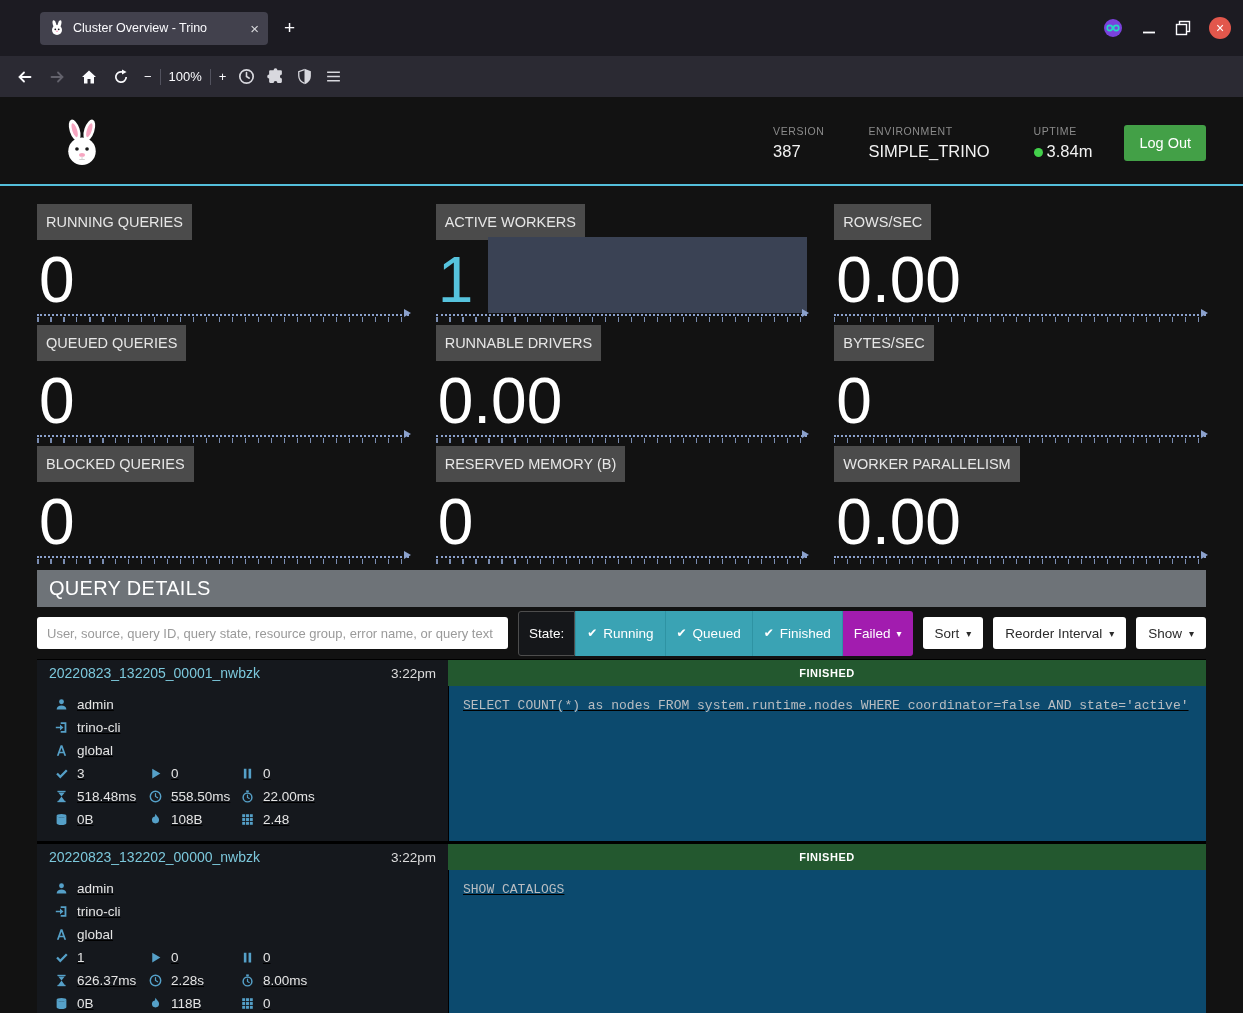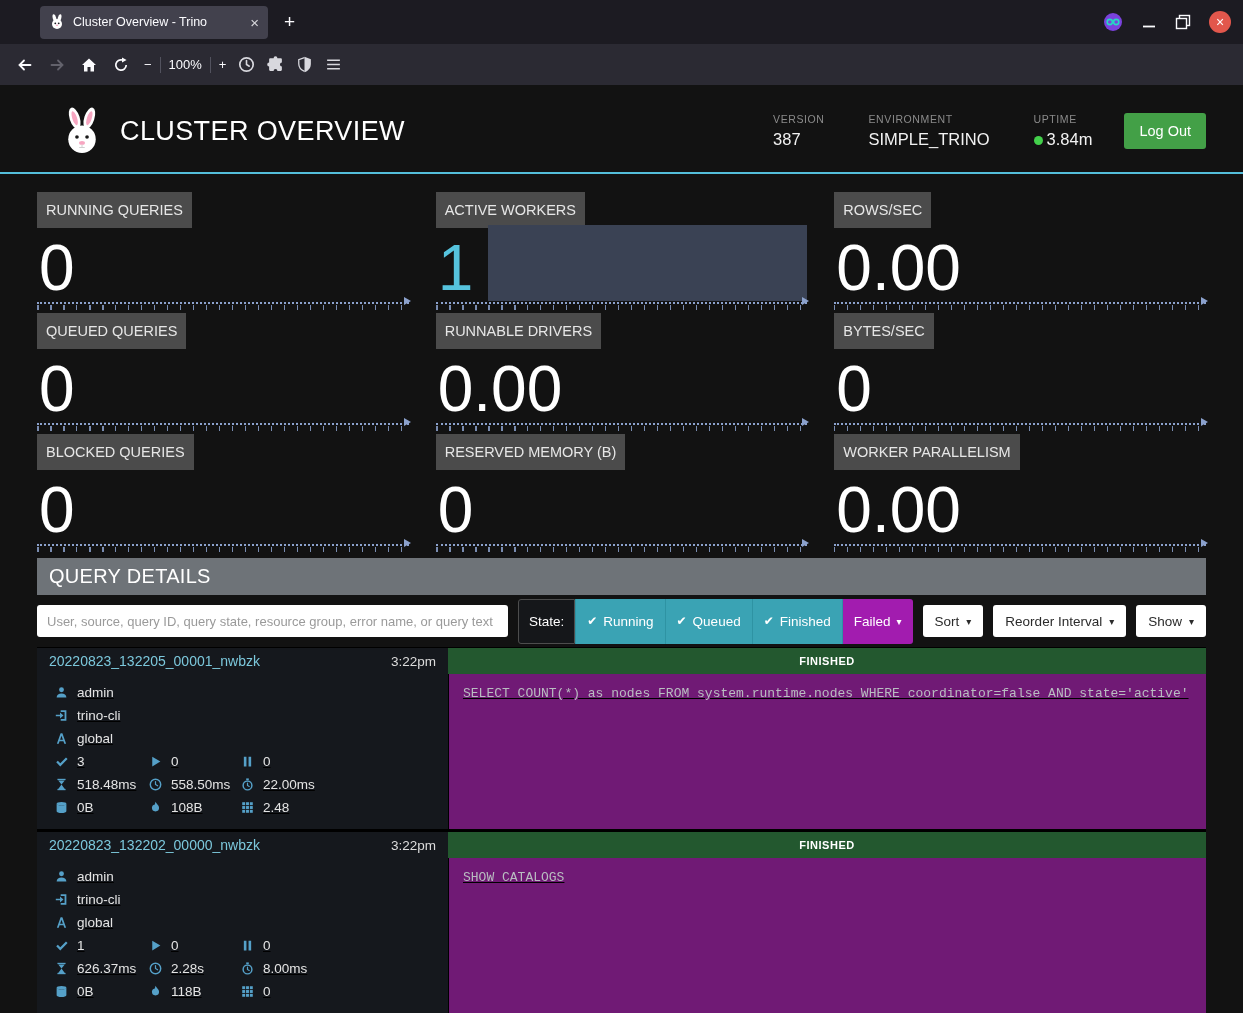--- a/index.html
+++ b/index.html
@@ -1,21 +1,21 @@
 <!DOCTYPE html>
 <html><head>
 <meta charset="utf-8">
 <style>
   * { box-sizing: border-box; margin: 0; padding: 0; }
   html,body { width:1243px; height:1013px; overflow:hidden; }
   body { font-family:"Liberation Sans","DejaVu Sans",sans-serif; background:#121212; }
   svg { display:block; }
 
   
-  .tabbar { height:44px; background:#1c1b22; display:flex; align-items:center; padding-left:40px; }
+  .tabbar { height:56px; background:#1c1b22; display:flex; align-items:center; padding-left:40px; }
   .tab { height:33px; width:228px; background:#42414d; border-radius:4px; display:flex; align-items:center; padding:0 9px; color:#fbfbfe; font-size:12.5px; gap:8px; }
   .tab-title { flex:1; white-space:nowrap; overflow:hidden; text-overflow:ellipsis; }
   .tab-close { font-size:15px; color:#d7d7db; cursor:default; }
   .newtab { color:#fbfbfe; font-size:19px; margin-left:16px; }
   .win-controls { margin-left:auto; display:flex; align-items:center; gap:18px; padding-right:12px; color:#fbfbfe; }
   .win-ic { width:16px; height:16px; color:#fbfbfe; }
   .close-circle { width:22px; height:22px; border-radius:50%; background:#e2574c; color:#fff; display:flex; align-items:center; justify-content:center; font-size:14px; line-height:1; }
 
   .navbar { height:41px; background:#2b2a33; display:flex; align-items:center; padding:0 10px; gap:2px; }
   .nav-btn { width:30px; height:30px; display:flex; align-items:center; justify-content:center; color:#fbfbfe; border-radius:4px; }
@@ -68,21 +68,21 @@
 
   
   .qcard { margin:0 37px; }
   .qhead { display:flex; height:27px; background:#15181d; border-top:1px solid #000; }
   .qhead-left { width:411px; display:flex; align-items:center; padding:0 12px; }
   .qid { color:#7cc8dc; font-size:14px; text-decoration:none; }
   .qtime { margin-left:auto; color:#dcdcdc; font-size:13.5px; }
   .qstatus { flex:1; background:#23582f; color:#fff; display:flex; align-items:center; justify-content:center; font-size:11px; font-weight:bold; letter-spacing:.5px; }
   .qbody { display:flex; border-bottom:2px solid #000;text-decoration:underline; }
   .qleft { width:411px; background:#15181d; padding:7px 0 10px 18px; }
-  .qright { flex:1; background:#701a75; border-left:1px solid #000; padding:11px 14px; font-family:"Liberation Mono","DejaVu Sans Mono",monospace; font-size:13px; color:#b9bdc1; line-height:1.35; }
+  .qright { flex:1; background:#0c4a6e; border-left:1px solid #000; padding:11px 14px; font-family:"Liberation Mono","DejaVu Sans Mono",monospace; font-size:13px; color:#b9bdc1; line-height:1.35; }
   .qrow { display:flex; align-items:center; height:23px; color:#e4e4e4; font-size:13.5px; gap:9px; }
   .qgrid { display:grid; grid-template-columns:94px 92px auto; height:23px; align-items:center; }
   .qcell { display:flex; gap:9px; align-items:center; color:#e4e4e4; font-size:13.5px; }
   .ic { width:13px; height:13px; color:#55a0c8; flex:0 0 auto; }
 </style>
 </head>
 <body>
 
 <div class="tabbar">
   <div class="tab">
@@ -186,21 +186,20 @@
         <ellipse cx="32" cy="13" rx="5.5" ry="12" fill="#fff" transform="rotate(18 32 13)"></ellipse>
         <ellipse cx="16" cy="13" rx="2.6" ry="8" fill="#f7a6c1" transform="rotate(-18 16 13)"></ellipse>
         <ellipse cx="32" cy="13" rx="2.6" ry="8" fill="#f7a6c1" transform="rotate(18 32 13)"></ellipse>
         <circle cx="24" cy="36" r="15" fill="#fff"></circle>
         <circle cx="18.5" cy="33.5" r="2" fill="#1a1a1a"></circle>
         <circle cx="29.5" cy="33.5" r="2" fill="#1a1a1a"></circle>
         <ellipse cx="24" cy="40" rx="3.2" ry="2.1" fill="#f7a6c1"></ellipse>
         <path d="M24 42v3M21 45h6" stroke="#ccc" stroke-width="1" fill="none"></path>
       </svg>
   </span>
-  <h1 class="page-title">CLUSTER OVERVIEW</h1>
   <div class="meta">
     <div>
       <div class="meta-label">VERSION</div>
       <div class="meta-value">387</div>
     </div>
     <div>
       <div class="meta-label">ENVIRONMENT</div>
       <div class="meta-value">SIMPLE_TRINO</div>
     </div>
     <div>

